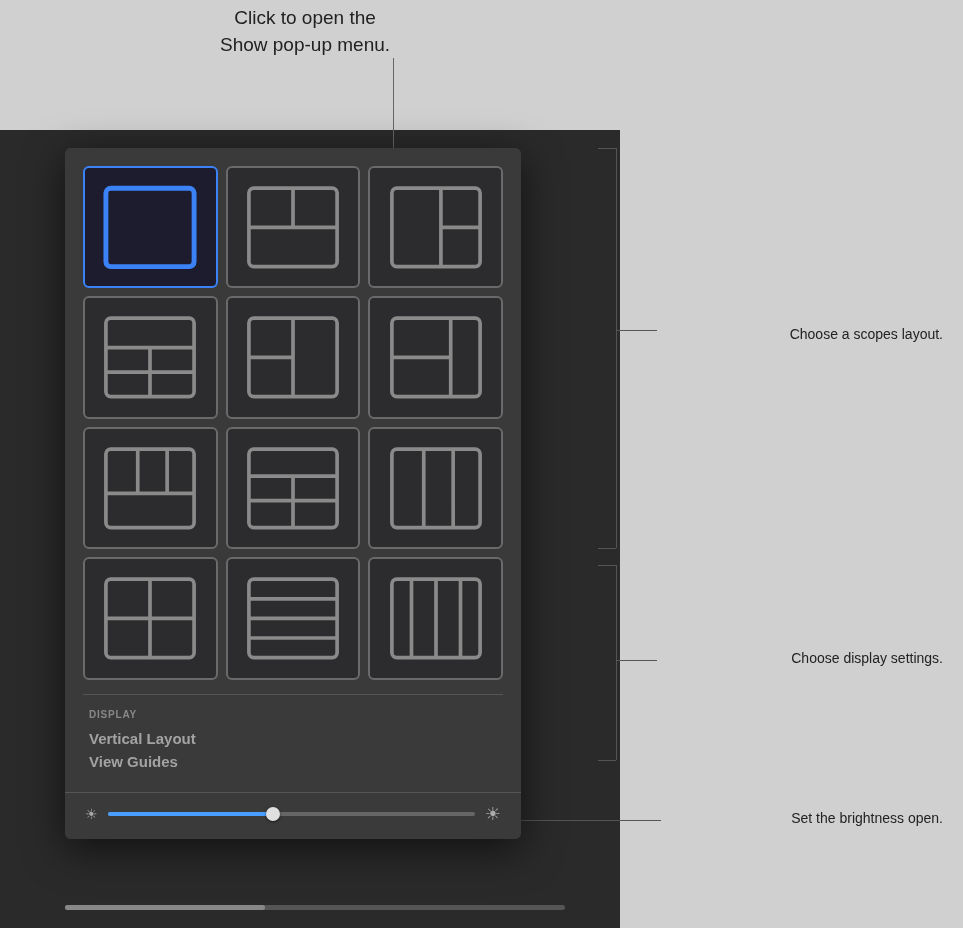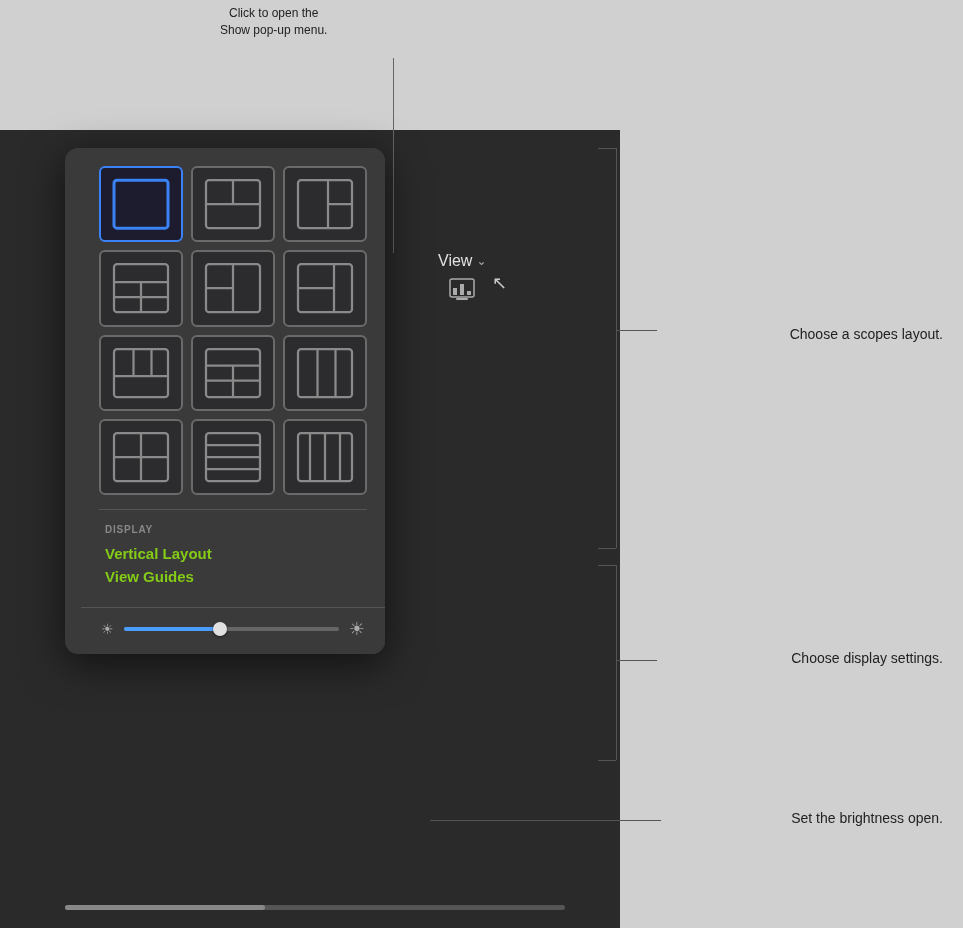--- a/index.html
+++ b/index.html
@@ -22,45 +22,44 @@
       height: 798px;
       background: #2a2a2a;
     }
 
     
     .callout-top {
       position: absolute;
       top: 5px;
       left: 220px;
       text-align: center;
-      font-size: 12px;
+      font-size: 19px;
       color: #222;
       line-height: 1.4;
     }
 
     
     .annotation-right {
       position: absolute;
       right: 20px;
       font-size: 14px;
       color: #222;
       line-height: 1.5;
     }
 
     
     .popup-menu {
       position: absolute;
       left: 65px;
       top: 148px;
-      width: 320px;
+      width: 456px;
       background: #3a3a3a;
-      border-radius: 13px;
+      border-radius: 6px;
       overflow: hidden;
       box-shadow: 0 10px 40px rgba(0,0,0,0.6);
-      padding-left: 16px;
     }
 
     
     .grid-section {
       padding: 18px 18px 14px 18px;
       background: #3a3a3a;
     }
 
     .layout-grid {
       display: grid;
@@ -110,21 +109,21 @@
       font-size: 10px;
       font-weight: 700;
       color: #888;
       letter-spacing: 0.08em;
       margin-bottom: 10px;
     }
 
     .display-item {
       font-size: 15px;
       font-weight: 700;
-      color: #84cc16;
+      color: #a3a3a3;
       margin-bottom: 6px;
       cursor: pointer;
     }
 
     
     .brightness-section {
       padding: 10px 20px 14px 20px;
       background: #3a3a3a;
       display: flex;
       align-items: center;

